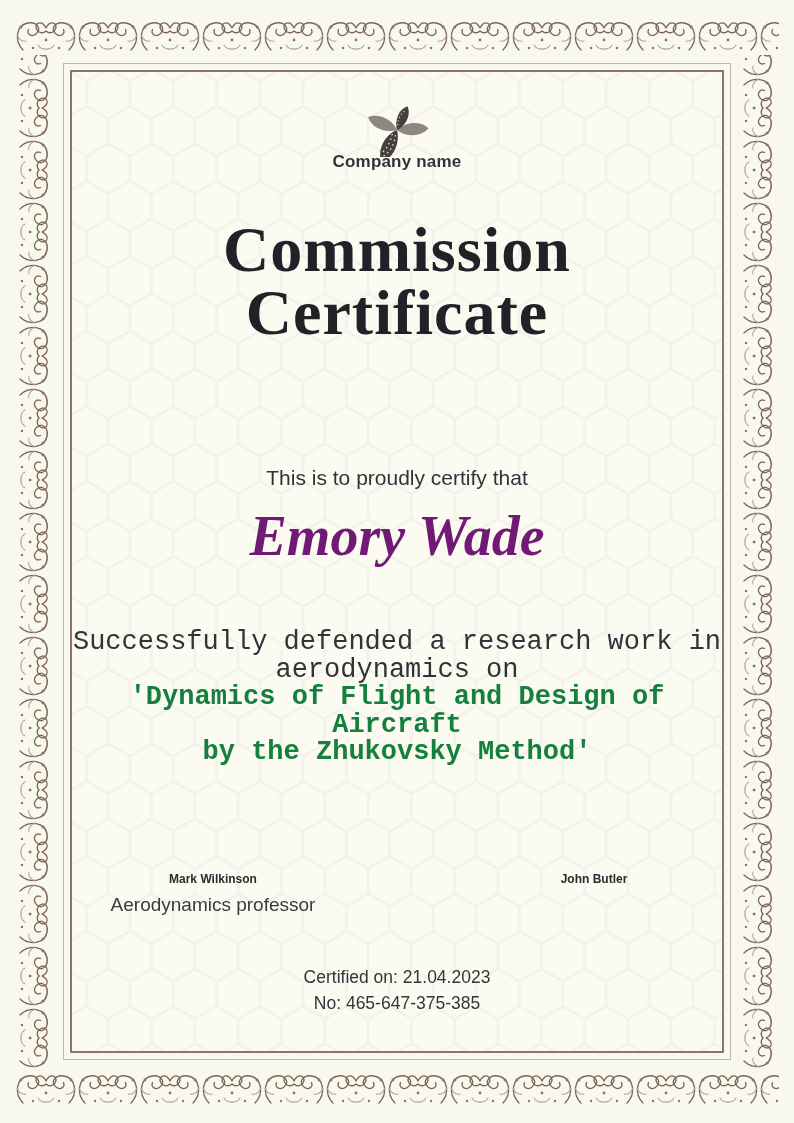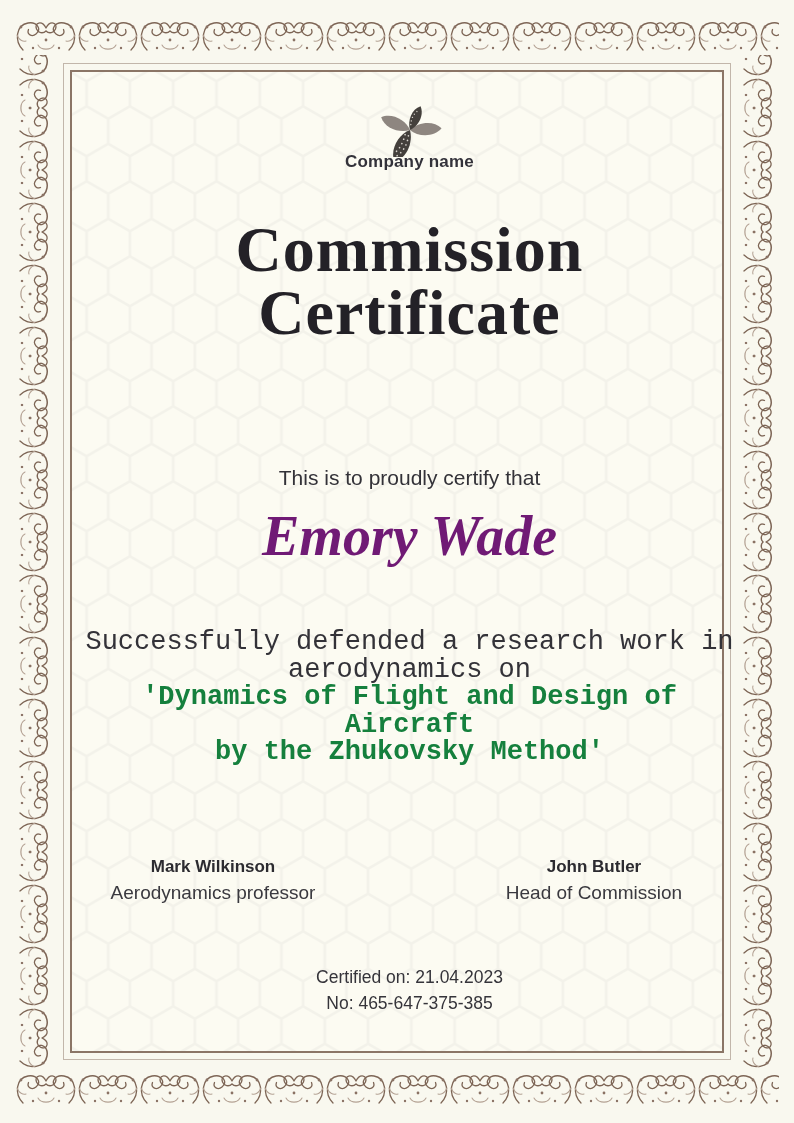--- a/index.html
+++ b/index.html
@@ -14,21 +14,21 @@
   .page{position:absolute;inset:0;}
   svg.deco-layer{position:absolute;left:0;top:0;}
   .frame-outer{
     position:absolute;left:63px;top:63px;right:63px;bottom:63px;
     border:1px solid #c2b6aa;pointer-events:none;
   }
   .frame-inner{
     position:absolute;left:70px;top:70px;right:70px;bottom:70px;
     border:2px solid #8b7566;pointer-events:none;
   }
-  .content{position:absolute;left:72px;top:72px;width:650px;height:979px;padding-left:25px;}
+  .content{position:absolute;left:72px;top:72px;width:650px;height:979px;}
   .abs-c{position:absolute;left:0;width:100%;text-align:center;}
   .logo-wrap{position:absolute;top:29px;left:50%;transform:translateX(-50%);}
   .company-name{
     top:80px;font-size:17px;font-weight:700;letter-spacing:.2px;color:#33323a;
   }
   .cert-title{
     top:146px;
     font-family:"Liberation Serif","DejaVu Serif",serif;
     font-weight:700;font-size:64px;line-height:63px;
     letter-spacing:1px;color:#232127;
@@ -39,21 +39,21 @@
     font-family:"Liberation Serif","DejaVu Serif",serif;
     font-style:italic;font-weight:700;
     font-size:56px;line-height:72px;color:#701a75;
   }
   .description-block{top:557px;font-size:27px;line-height:27.5px;color:#333238;font-family:Liberation Mono, monospace;}
   .description-block .bold{font-weight:700;color:#15803d;}
   .signatures{position:absolute;top:784px;left:0;width:100%;height:60px;}
   .sig-col{position:absolute;transform:translateX(-50%);text-align:center;white-space:nowrap;}
   .sig-col.left{left:141px;}
   .sig-col.right{left:522px;}
-  .sig-name{font-size:17px;font-weight:700;color:#2c2b30;line-height:22px;}
+  .sig-name{font-size:12px;font-weight:700;color:#2c2b30;line-height:22px;margin-top:12px;}
   .sig-role{font-size:19px;color:#3a393f;line-height:22px;margin-top:4px;}
   .footer-block{top:892px;font-size:17.5px;line-height:26px;color:#35343a;}
 </style>
 </head>
 <body>
 
 <div class="page">
 
   <svg class="deco-layer" width="794" height="1123" viewBox="0 0 794 1123" aria-hidden="true">
     <defs>
@@ -154,21 +154,20 @@
       <div class="bold">by the Zhukovsky Method'</div>
     </div>
 
     <div class="signatures">
       <div class="sig-col left">
         <div class="sig-name">Mark Wilkinson</div>
         <div class="sig-role">Aerodynamics professor</div>
       </div>
       <div class="sig-col right">
         <div class="sig-name">John Butler</div>
-        <div class="sig-role">Head of Commission</div>
       </div>
     </div>
 
     <div class="abs-c footer-block">
       <div>Certified on: 21.04.2023</div>
       <div>No: 465-647-375-385</div>
     </div>
 
   </div>
 </div>

